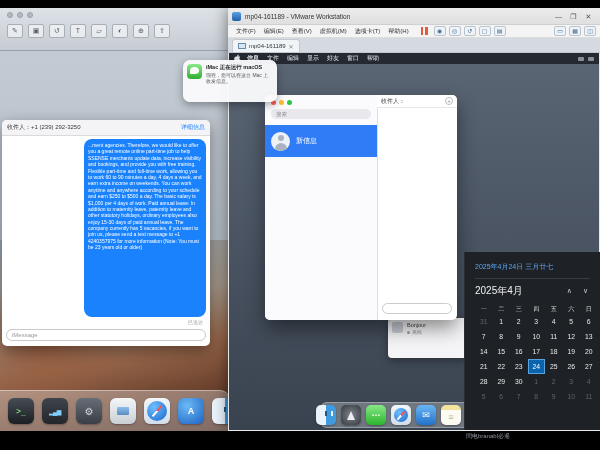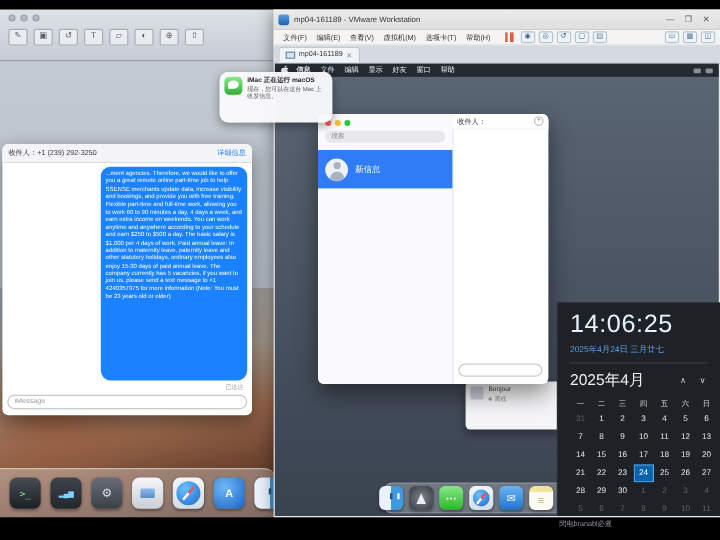--- a/index.html
+++ b/index.html
@@ -157,21 +157,21 @@
         border:1px solid rgba(255,255,255,.28);border-radius:7px;display:flex;align-items:center;
         justify-content:center;gap:5px;box-sizing:border-box}
 
   
   .clock{position:absolute;left:464px;top:252px;width:136px;height:178px;background:#1e2226;z-index:5;
         padding:7px 0 0 10px;box-sizing:border-box;border-left:1px solid rgba(255,255,255,.06)}
   .clk-time{font-size:21px;color:#e6f3ff;letter-spacing:.5px;font-weight:300}
   .clk-date{font-size:7px;color:#5ea4ec;margin-top:3px}
   .clk-sep{border-top:1px solid #3a3e44;margin:6px 10px 5px 0}
   .clk-month-row{display:flex;align-items:center;padding-right:12px}
-  .clk-month{font-size:13px;color:#f0f0f0}
+  .clk-month{font-size:10px;color:#f0f0f0}
   .clk-nav{margin-left:auto;display:flex;gap:11px;color:#cfcfcf;font-size:7px}
   .cal-wds,.cal-grid{display:grid;grid-template-columns:repeat(7,17.5px)}
   .cal-wds{margin-top:5px}
   .cal-wd{font-size:6.2px;color:#d8d8d8;text-align:center;height:11px;line-height:11px}
   .cal-cell{font-size:6.8px;color:#e8e8e8;text-align:center;height:15px;line-height:15px}
   .cal-cell.dim{color:#5f646a}
   .cal-cell.sel{background:#0a63ad;box-shadow:inset 0 0 0 1px #5aa4dd;color:#fff}
 
   .taskbar-status{position:absolute;left:466px;top:432px;font-size:6px;color:#8e949b;z-index:6}
 </style>
@@ -329,21 +329,20 @@
           <span class="dock-icon small ic-messages"></span>
           <span class="dock-icon small ic-safari"></span>
           <span class="dock-icon small ic-mail"></span>
           <span class="dock-icon small ic-notes"></span>
           <span class="dock-icon small ic-trash"></span>
         </div>
     </div>
   </div>
 
   <div class="clock">
-    <div class="clk-time">14:06:25</div>
     <div class="clk-date">2025年4月24日 三月廿七</div>
     <div class="clk-sep"></div>
     <div class="clk-month-row">
       <span class="clk-month">2025年4月</span>
       <span class="clk-nav">
         <span>∧</span>
         <span>∨</span>
       </span>
     </div>
     <div class="cal-wds">

